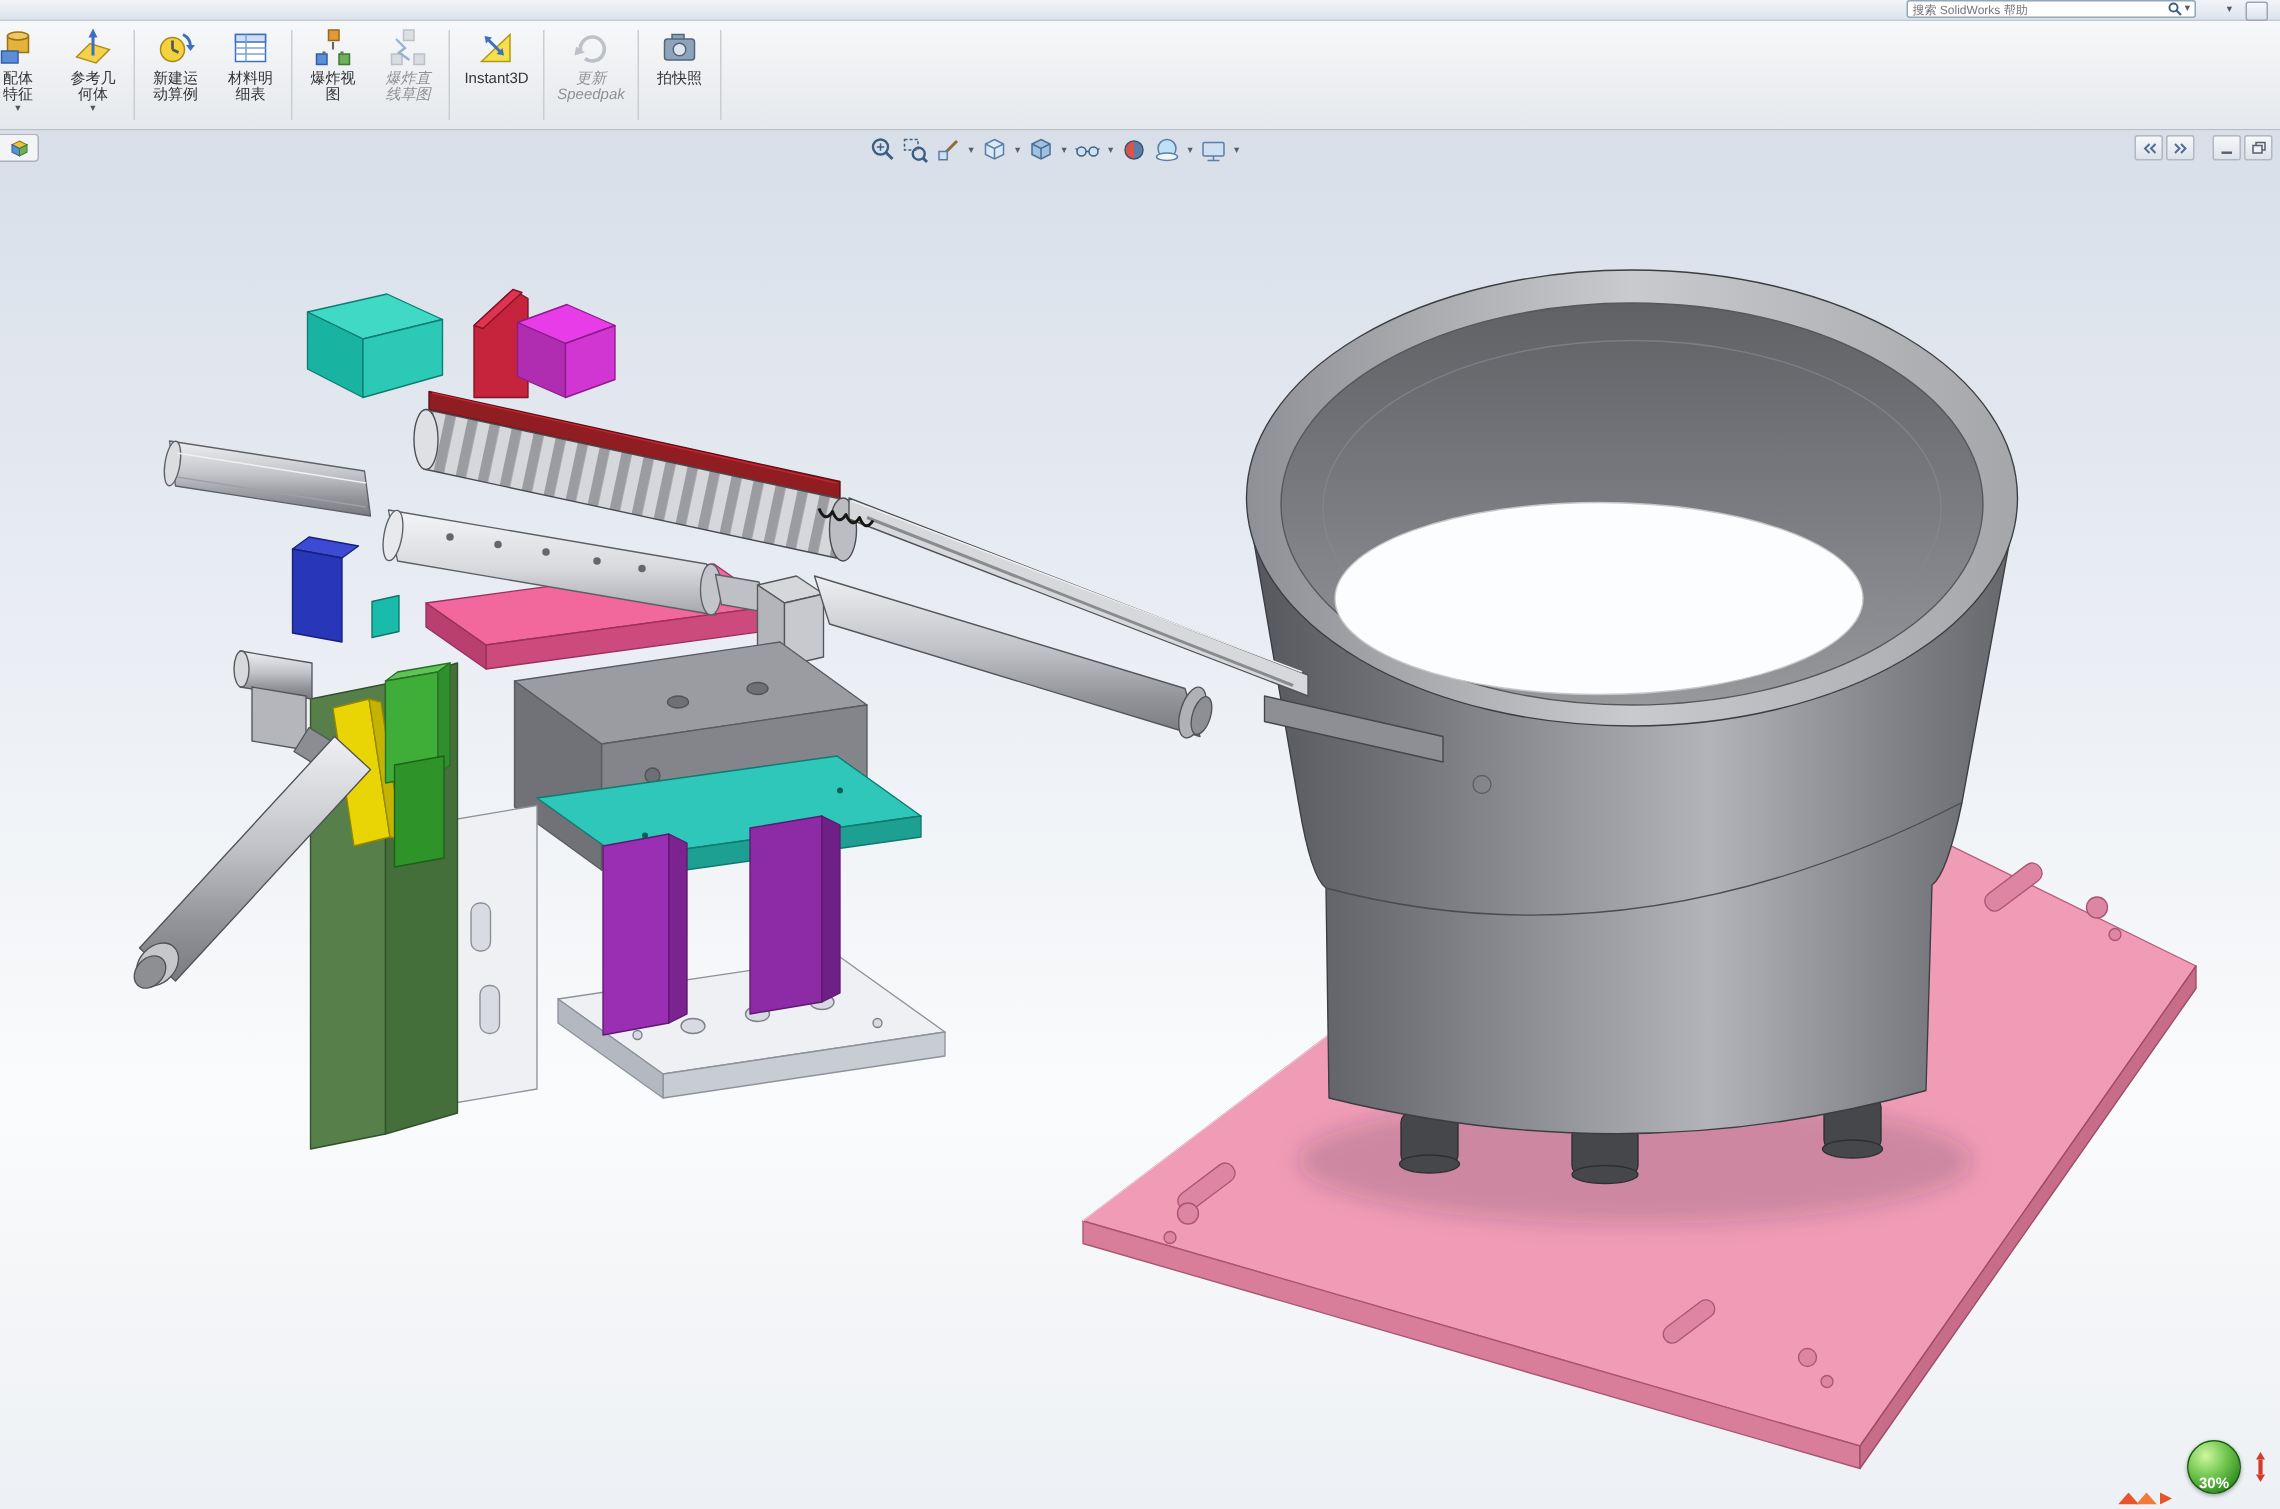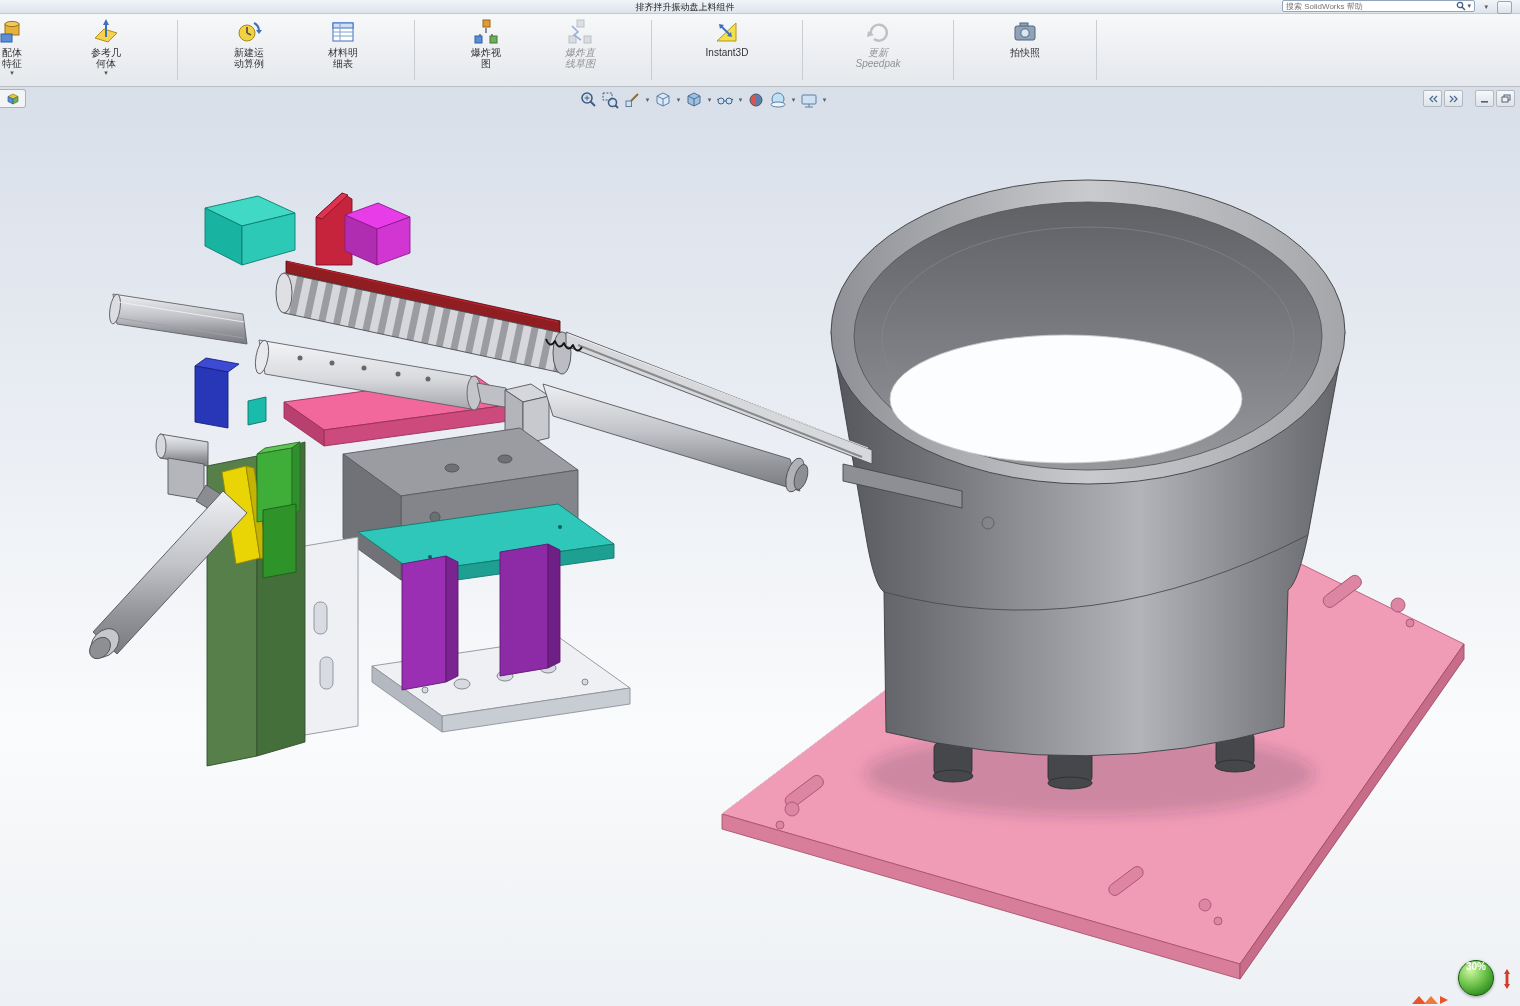--- a/index.html
+++ b/index.html
@@ -3,31 +3,31 @@
 <meta charset="utf-8">
 <style>
   html,body{margin:0;padding:0;width:1520px;height:1006px;overflow:hidden;
     font-family:"Liberation Sans","DejaVu Sans",sans-serif;background:#e9edf2;}
 
   
   .titlebar{position:relative;height:13px;background:linear-gradient(#f1f4f8,#dde4ec);
     border-bottom:1px solid #c2c9d1;}
   .app-title{position:absolute;left:0;right:150px;top:1px;text-align:center;
     font-size:9px;color:#222;white-space:nowrap;}
-  .search-wrap{position:absolute;top:0px;right:45px;display:flex;align-items:center;}
+  .search-wrap{position:absolute;top:0px;right:56px;display:flex;align-items:center;}
   .search-input{width:168px;height:10px;font-size:8px;border:1px solid #92a6bc;
     border-radius:2px;padding:0 20px 0 3px;color:#777;background:#fff;outline:none;}
   .search-icons{position:absolute;right:4px;top:1px;display:flex;align-items:center;gap:1px;}
   .tb-caret{font-size:7px;color:#556;line-height:10px;}
   .tb-mini-btn{width:13px;height:11px;margin-left:4px;border:1px solid #9aa7b5;
     background:linear-gradient(#f7f9fb,#dbe2ea);border-radius:2px;}
 
   
   .ribbon{position:relative;height:70px;background:linear-gradient(#f7f8f9,#edeff2 55%,#e5e8ec);
-    border-bottom:1px solid #b9bec4;display:flex;align-items:stretch;padding:1px 0;gap:44px;}
+    border-bottom:1px solid #b9bec4;display:flex;align-items:stretch;padding:1px 0;}
   .rbtn{min-width:46px;display:flex;flex-direction:column;align-items:center;
     padding:3px 2px 0 2px;font-size:10px;color:#333;cursor:default;}
   .rbtn.first{margin-left:-13px;}
   .rbtn .icn{width:28px;height:28px;margin-bottom:1px;}
   .rbtn .lbl{line-height:11px;text-align:center;white-space:nowrap;}
   .rbtn .drop{font-size:7px;color:#555;line-height:8px;}
   .rbtn.dim{opacity:.5;font-style:italic;}
   .rsep{width:1px;background:#c9ced4;margin:5px 2px;}
 
   
@@ -48,29 +48,28 @@
   
   .vp-btns{position:absolute;right:5px;top:3px;display:flex;gap:2px;align-items:center;}
   .vp-btn{width:17px;height:15px;border:1px solid #b2b9c1;border-radius:2px;
     background:linear-gradient(#f6f8fa,#dde3ea);display:flex;align-items:center;justify-content:center;}
   .vp-gap{width:8px;}
 
   
   .zoom-badge{position:absolute;right:26px;bottom:12px;width:34px;height:34px;border-radius:50%;
     background:radial-gradient(circle at 34% 28%,#cdf7a0,#6cc24a 45%,#2e8b1f 80%,#1c6a12);
     border:1px solid #145c0c;color:#fff;font-size:10px;font-weight:bold;
-    display:flex;align-items:flex-start;justify-content:center;box-shadow:0 1px 3px rgba(0,0,0,.35);}
+    display:flex;align-items:flex-end;justify-content:center;box-shadow:0 1px 3px rgba(0,0,0,.35);}
   .scale-ind{position:absolute;right:6px;bottom:14px;}
   .watermark{position:absolute;right:66px;bottom:0;}
 </style>
 </head>
 <body>
 
 <div class="titlebar">
-  <div class="app-title">排齐拌升振动盘上料组件</div>
   <div class="search-wrap">
     <input class="search-input" placeholder="搜索 SolidWorks 帮助" style="">
     <span class="search-icons">
       <svg width="10" height="10" viewBox="0 0 10 10">
         <circle cx="4" cy="4" r="2.7" fill="none" stroke="#3e5f85" stroke-width="1.3"></circle>
         <line x1="6" y1="6" x2="9" y2="9" stroke="#3e5f85" stroke-width="1.4"></line>
       </svg>
       <span class="tb-caret">▾</span>
     </span>
   </div>

